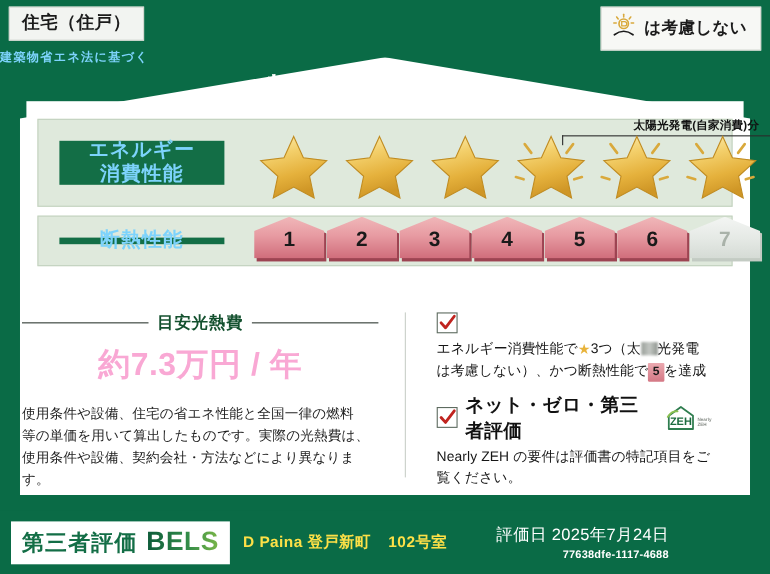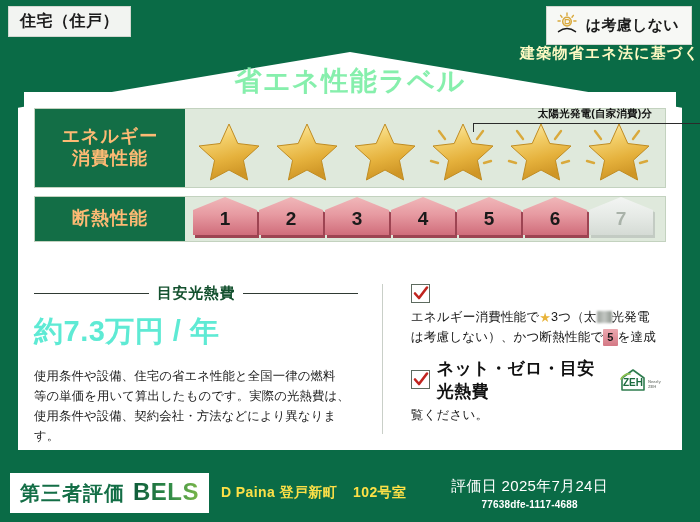--- a/index.html
+++ b/index.html
@@ -50,29 +50,29 @@
     display: flex; align-items: center; gap: 7px;
     z-index: 6;
   }
   .chip-renew .txt {
     font-size: 15px; font-weight: 700; color: #1b1b1b; letter-spacing: 0.3px;
   }
 
   
   .title-sub {
     position: absolute; left: 0; right: 0; top: 44px;
-    text-align: right;
-    font-size: 15px; font-weight: 700; color: #fef9c3;
+    text-align: left;
+    font-size: 11px; font-weight: 700; color: #7dd3fc;
     letter-spacing: 1.2px;
     z-index: 5;
   }
   .title-main {
     position: absolute; left: 0; right: 0; top: 63px;
     text-align: center;
-    font-size: 27px; font-weight: 700; color: #86efac;
+    font-size: 27px; font-weight: 700; color: #ffffff;
     letter-spacing: 1.5px;
     z-index: 5;
   }
 
   
   .perf {
     position: absolute; left: 34px; top: 108px;
     width: 632px;
   }
   .perf-row {
@@ -80,27 +80,27 @@
     background: #dfe9dc;
     border: 1px solid #c3d2bf;
     margin-bottom: 8px;
     position: relative;
   }
   .perf-row.energy { height: 80px; }
   .perf-row.insul  { height: 46px; }
   .perf-tag {
     width: 150px; flex: 0 0 150px;
     background: #136e46;
-    color: #fdba74;
+    color: #7dd3fc;
     display: flex; flex-direction: column;
     align-items: center; justify-content: center;
     font-weight: 700;
     line-height: 1.22;
     letter-spacing: 1px;
-    margin: 0;
+    margin: 19px;
     font-size: 18px;
   }
   .perf-row.insul .perf-tag { font-size: 18px; }
   .perf-body {
     flex: 1 1 auto; position: relative;
     display: flex; align-items: flex-start;
   }
 
   
   .stars {
@@ -152,43 +152,43 @@
   .grade.off .shadow { background: #c3cbc3; }
   .grade .num {
     position: relative; z-index: 2;
     font-size: 19px; font-weight: 700; color: #1a1a1a;
     padding-bottom: 5px;
   }
   .grade.off .num { color: #a9b2a9; }
 
   
   .lower {
-    position: absolute; left: 34px; top: 280px;
+    position: absolute; left: 20px; top: 280px;
     width: 632px; height: 160px;
     display: flex;
     gap: 14px;
   }
   .lower-left { width: 334px; flex: 0 0 334px; padding-right: 10px; }
   .lower-div {
     width: 1px; background: #c9cfc8; margin: 4px 10px 6px 0;
   }
   .lower-right { flex: 1 1 auto; padding-left: 4px; }
 
   
   .cost-head {
     display: flex; align-items: center; gap: 8px;
     margin-top: 4px;
   }
   .cost-head .rule { flex: 1 1 auto; height: 1.6px; background: #2f3a33; }
   .cost-head .t {
     font-size: 15px; font-weight: 700; color: #14512f; letter-spacing: 0.6px;
   }
   .cost-value {
-    text-align: left;
-    font-size: 29px; font-weight: 700; color: #5eead4;
+    text-align: center;
+    font-size: 29px; font-weight: 700; color: #f9a8d4;
     letter-spacing: 0.5px;
     margin-top: 9px;
   }
   .cost-note {
     margin-top: 14px;
     font-size: 12.4px; color: #1d1d1d; line-height: 1.62;
     letter-spacing: 0.1px;
   }
 
   
@@ -245,21 +245,21 @@
   .footer-addr {
     color: #fde047; font-size: 14px; font-weight: 700;
     margin-left: 12px; letter-spacing: 0.4px;
     display: flex; gap: 16px;
   }
   .footer-right {
     margin-left: auto; margin-right: 12px;
     text-align: right; color: #ffffff;
   }
   .footer-right .d1 { font-size: 15px; font-weight: 400; letter-spacing: 0.3px; }
-  .footer-right .d2 { font-size: 10px; font-weight: 700; margin-top: 3px; letter-spacing: 0.2px; text-align: center; }
+  .footer-right .d2 { font-size: 10px; font-weight: 700; margin-top: 3px; letter-spacing: 0.2px; }
 </style>
 </head>
 <body>
 
 <div id="label">
 
   <div class="roof"></div>
   <div class="body-white"></div>
 
   <div class="chip-type">住宅（住戸）</div>
@@ -476,32 +476,33 @@
         <span>エネルギー消費性能で</span><span class="inline-star">★</span><span>3つ（太</span><span class="redact"></span><span>光発電</span><br>
         <span>は考慮しない）、かつ断熱性能で</span><span class="inline-grade">5</span><span>を達成</span>
       </div>
 
       <div class="chk-row" style="margin-top:9px;">
         <span class="chk">
           <svg width="16" height="17" viewBox="0 0 16 17">
             <path d="M2 8.5 L6 13 L14 2.5" fill="none" stroke="#c0241f" stroke-width="2.6" stroke-linecap="round" stroke-linejoin="round"></path>
           </svg>
         </span>
-        <span class="chk-title dark">ネット・ゼロ・目安光熱費</span>
+        <span class="chk-title dark">ネット・ゼロ・第三者評価</span>
         <span class="zeh-logo">
           <svg width="48" height="26" viewBox="0 0 48 26">
             <path d="M4 23 V11 L15 3 L26 11 V23 Z" fill="none" stroke="#2f7d4f" stroke-width="1.6" stroke-linejoin="round"></path>
             <path d="M3 12 Q7 6 12 7" fill="none" stroke="#8cc152" stroke-width="1.6" stroke-linecap="round"></path>
             <text x="15" y="19" font-family="Liberation Sans, sans-serif" font-size="10" font-weight="700" fill="#1c6b3f" text-anchor="middle">ZEH</text>
             <text x="30" y="16" font-family="Liberation Sans, sans-serif" font-size="4.2" font-weight="700" fill="#8a8f8a">Nearly</text>
             <text x="30" y="20.5" font-family="Liberation Sans, sans-serif" font-size="4.2" font-weight="700" fill="#8a8f8a">ZEH</text>
           </svg>
         </span>
       </div>
       <div class="chk-body">
+        <div>Nearly ZEH の要件は評価書の特記項目をご</div>
         <div>覧ください。</div>
       </div>
 
     </div>
   </div>
 
   <div class="footer">
     <div class="bels-box">
       <span class="jp">第三者評価</span>
       <span class="en">BELS</span>

